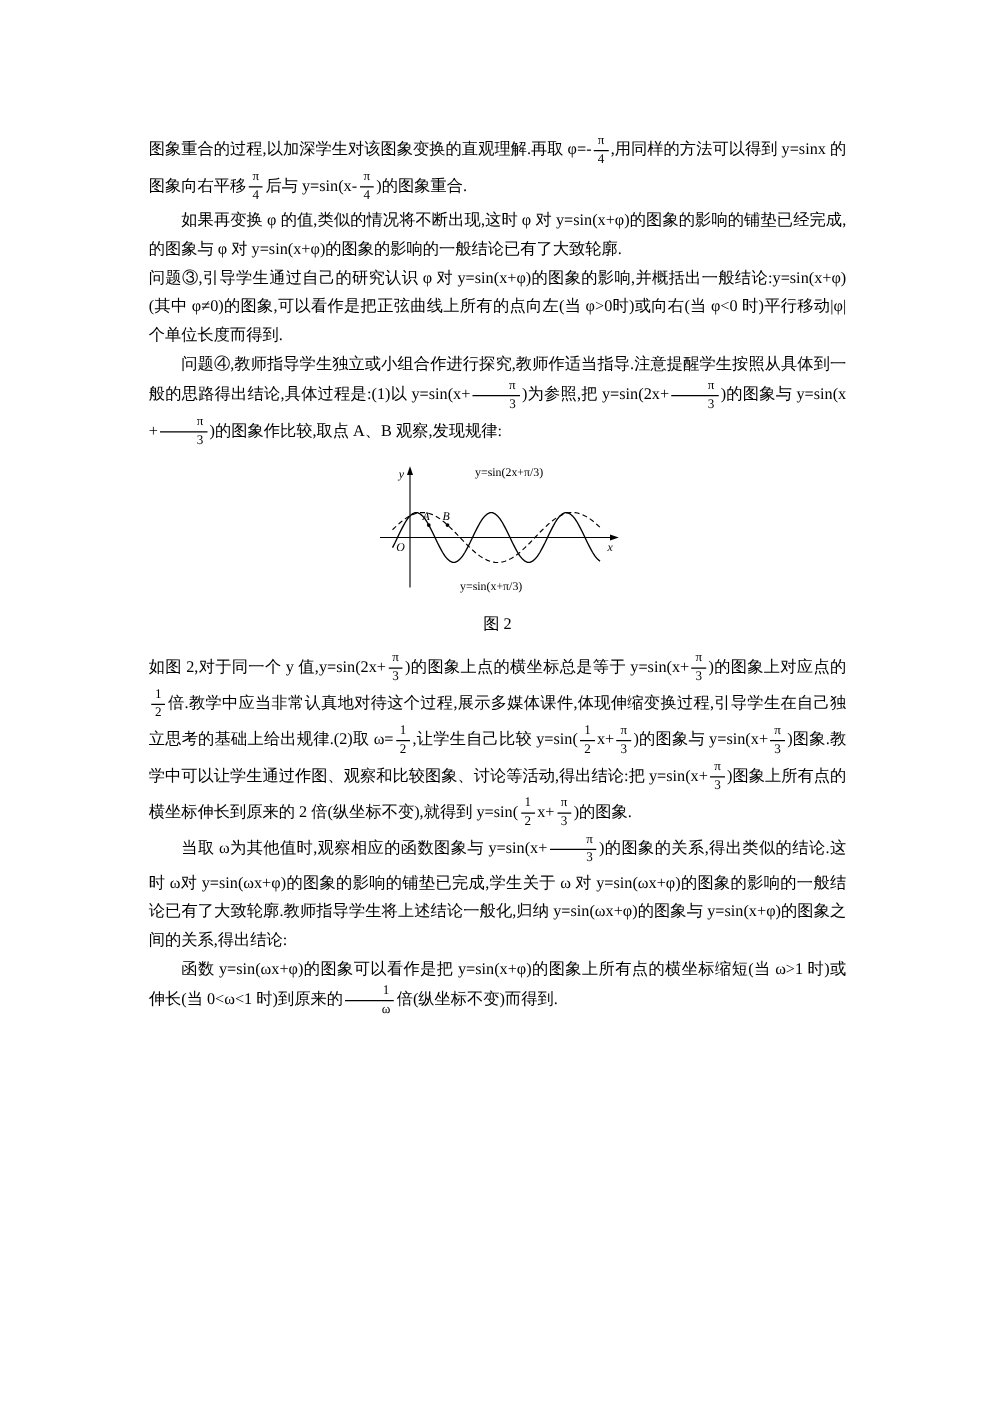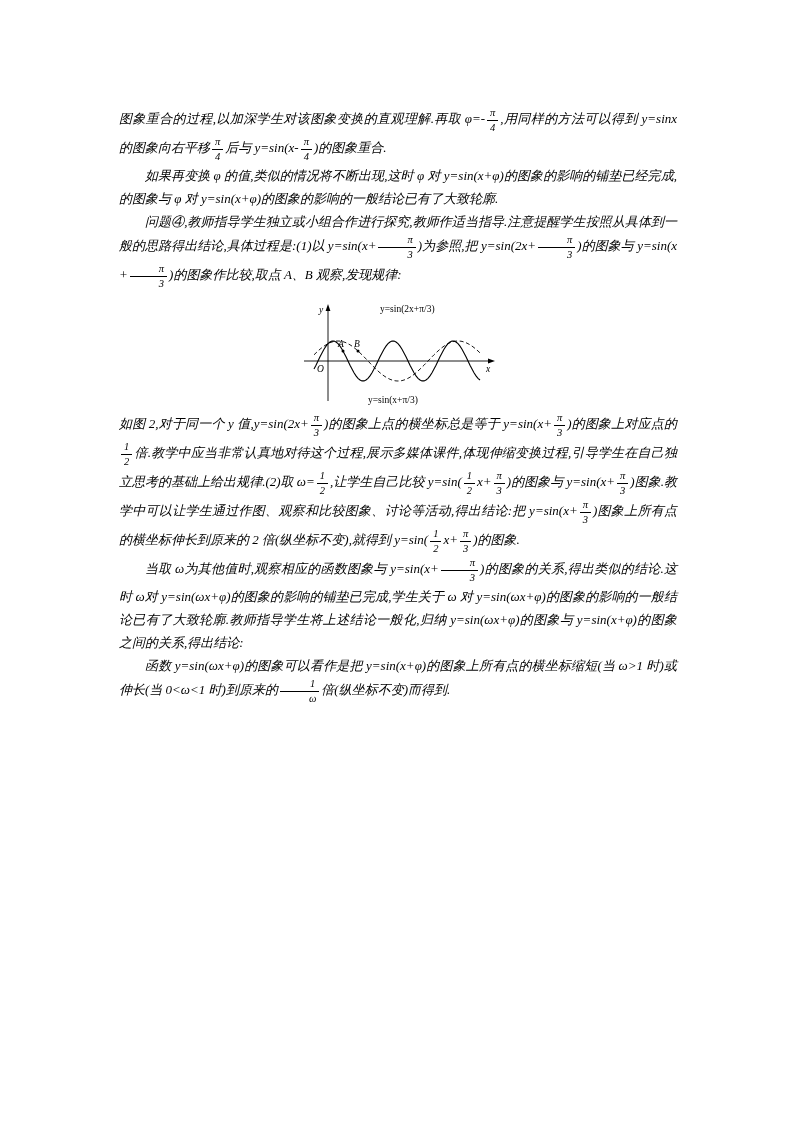--- a/index.html
+++ b/index.html
@@ -8,21 +8,20 @@
     font-family:"Liberation Serif","DejaVu Serif",serif;
     position:relative;overflow:hidden;
   }
   .page{
     position:absolute;top:106px;left:119px;width:558px;
     font-size:13px;
   }
   p.para{
     margin:0;text-align:justify;line-height:23px;
     word-break:break-all;
-    font-style:italic;
   }
   p.para.indent{text-indent:2em;}
   .frac{
     display:inline-flex;flex-direction:column;align-items:center;
     vertical-align:middle;line-height:12px;font-size:10.5px;
     margin:1px 2px;text-align:center;
   }
   .frac .fnum{padding:0 3px 1px 3px;display:block;}
   .frac .fden{border-top:1px solid #000;padding:1px 3px 0 3px;display:block;}
   .figure-wrap{text-align:center;margin:8px 0 0 0;}
@@ -44,20 +43,21 @@
           <span class="fnum">π</span>
           <span class="fden">4</span>
         </span>,用同样的方法可以得到 y=sinx 的图象向右平移<span class="frac">
           <span class="fnum">π</span>
           <span class="fden">4</span>
         </span>后与 y=sin(x-<span class="frac">
           <span class="fnum">π</span>
           <span class="fden">4</span>
         </span>)的图象重合.</p>
       <p class="para indent">如果再变换 φ 的值,类似的情况将不断出现,这时 φ 对 y=sin(x+φ)的图象的影响的铺垫已经完成,的图象与 φ 对 y=sin(x+φ)的图象的影响的一般结论已有了大致轮廓.</p>
+      <p class="para">问题③,引导学生通过自己的研究认识 φ 对 y=sin(x+φ)的图象的影响,并概括出一般结论:y=sin(x+φ)(其中 φ≠0)的图象,可以看作是把正弦曲线上所有的点向左(当 φ&gt;0时)或向右(当 φ&lt;0 时)平行移动|φ|个单位长度而得到.</p>
       <p class="para indent">问题④,教师指导学生独立或小组合作进行探究,教师作适当指导.注意提醒学生按照从具体到一般的思路得出结论,具体过程是:(1)以 y=sin(x+<span class="frac">
           <span class="fnum">π</span>
           <span class="fden">3</span>
         </span>)为参照,把 y=sin(2x+<span class="frac">
           <span class="fnum">π</span>
           <span class="fden">3</span>
         </span>)的图象与 y=sin(x+<span class="frac">
           <span class="fnum">π</span>
           <span class="fden">3</span>
         </span>)的图象作比较,取点 A、B 观察,发现规律:</p>
@@ -78,20 +78,21 @@
       <text class="flabel it" x="21" y="14">y</text>
       <text class="flabel it" x="188" y="73">x</text>
       <text class="flabel it" x="19" y="73">O</text>
       <text class="flabel it" x="40" y="48">A</text>
       <text class="flabel it" x="56" y="48">B</text>
       <text class="flabel" x="82" y="13">y=sin(2x+π/3)</text>
       <text class="flabel" x="70" y="104">y=sin(x+π/3)</text>
     </svg>
   </div>
 
+  <div class="figure-caption">图 2</div>
 
   <div>
       <p class="para">如图 2,对于同一个 y 值,y=sin(2x+<span class="frac">
           <span class="fnum">π</span>
           <span class="fden">3</span>
         </span>)的图象上点的横坐标总是等于 y=sin(x+<span class="frac">
           <span class="fnum">π</span>
           <span class="fden">3</span>
         </span>)的图象上对应点的<span class="frac">
           <span class="fnum">1</span>

